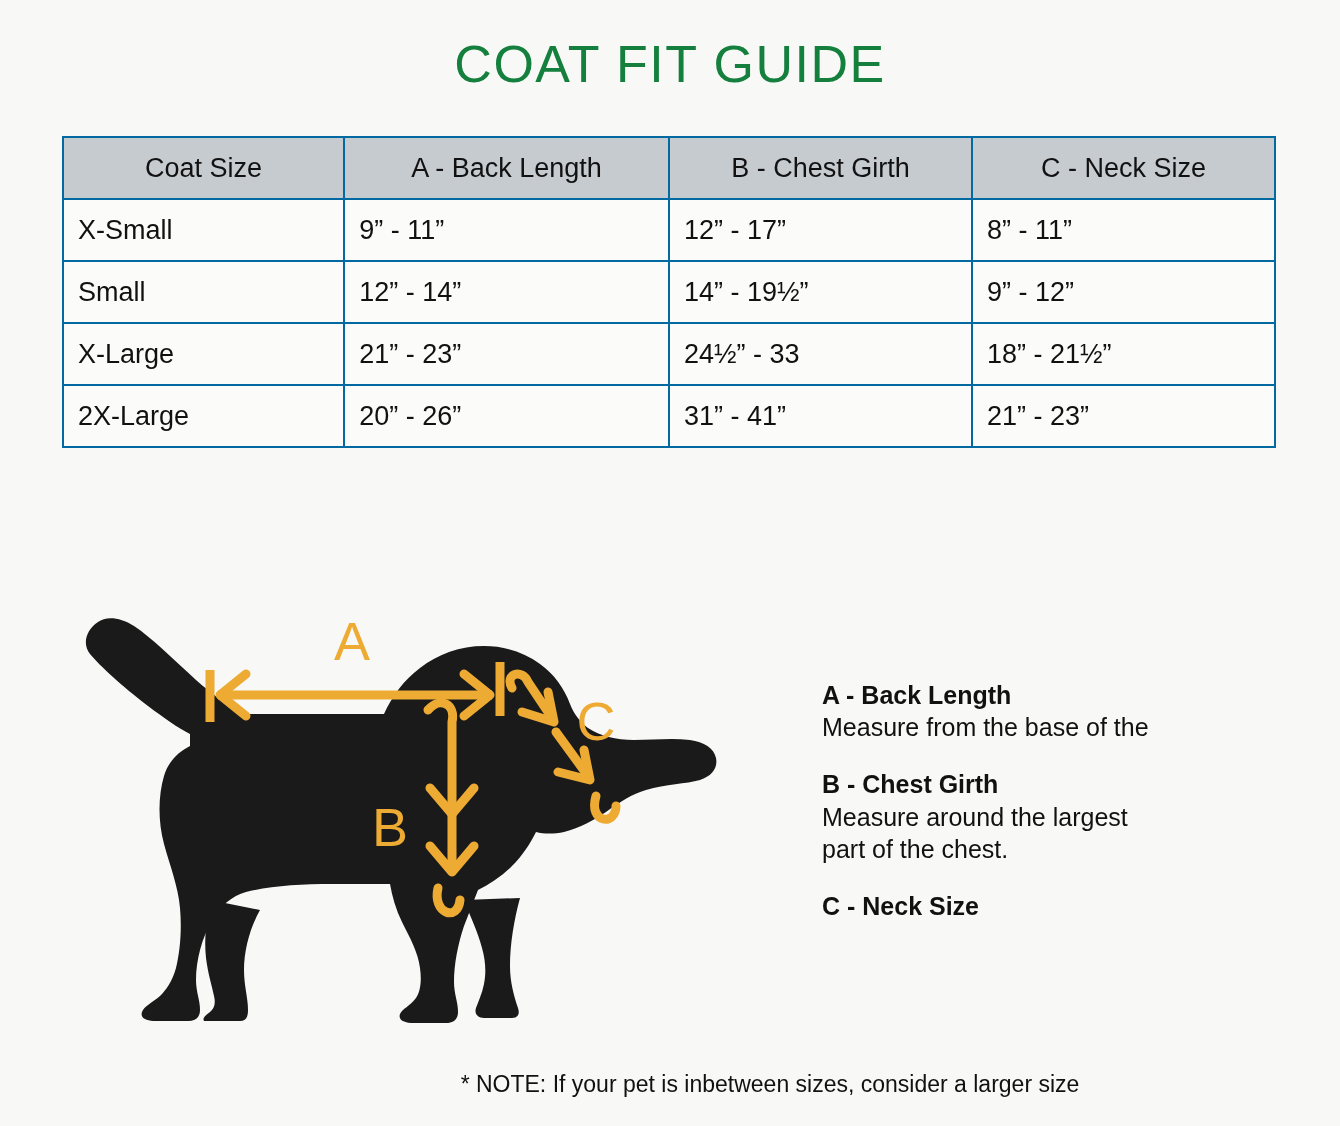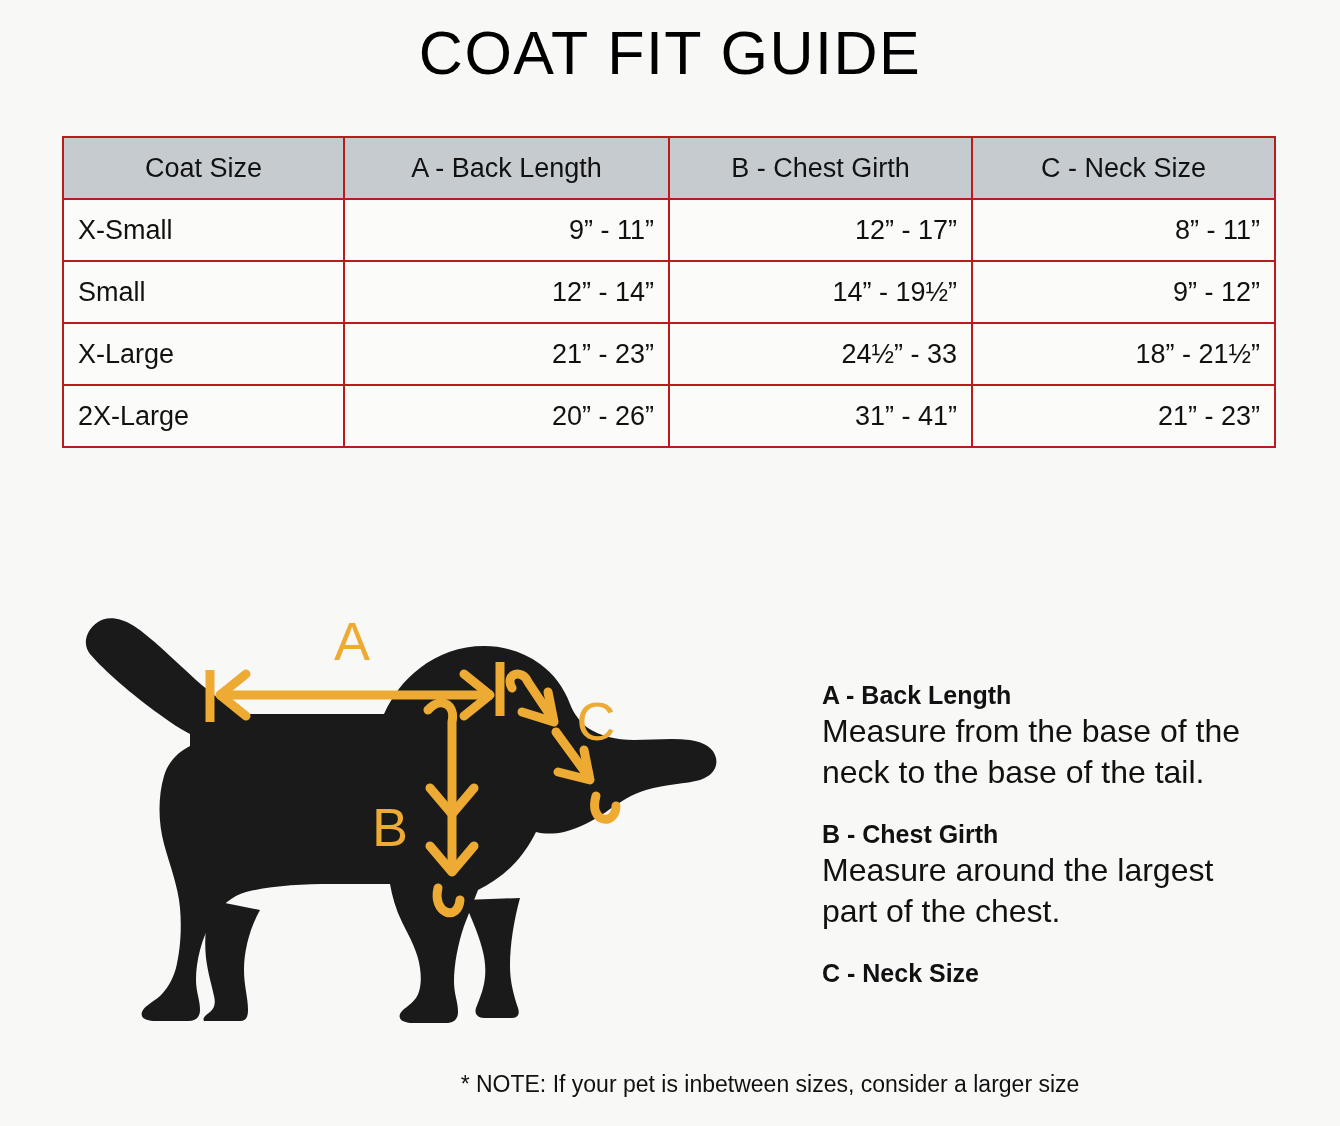--- a/index.html
+++ b/index.html
@@ -12,61 +12,61 @@
     background: #f8f8f7;
     font-family: "Liberation Sans", sans-serif;
     color: #111111;
     overflow: hidden;
     position: relative;
   }
 
   
   .title {
     text-align: center;
-    color: #000000;
-    font-size: 61px;
+    color: #15803d;
+    font-size: 52px;
     font-weight: 400;
     letter-spacing: 1.5px;
-    padding-top: 20px;
+    padding-top: 36px;
     line-height: 1.1;
   }
 
   
   .table-wrap {
     position: absolute;
     left: 62px;
     top: 136px;
     width: 1214px;
   }
   table.size-table {
     width: 100%;
     border-collapse: collapse;
     table-layout: fixed;
     background: #fbfbfa;
   }
   table.size-table th,
   table.size-table td {
-    border: 2px solid #b91c1c;
+    border: 2px solid #0369a1;
     height: 60px;
     font-size: 27px;
     font-weight: 400;
     padding: 0 14px;
     vertical-align: middle;
   }
   table.size-table th {
     background: #c6cbd0;
     text-align: center;
     font-weight: 400;
   }
   table.size-table td.size-name {
     text-align: left;
     border-radius: 14px;
   }
   table.size-table td.measure {
-    text-align: right;
+    text-align: left;
     margin-top: 40px;
   }
   col.c0 { width: 23.2%; }
   col.c1 { width: 26.8%; }
   col.c2 { width: 25.0%; }
   col.c3 { width: 25.0%; }
 
   
   .diagram {
     position: absolute;
@@ -86,21 +86,21 @@
   }
   .legend-block { margin-bottom: 26px; }
   .legend-block:last-child { margin-bottom: 0; }
   .legend-head {
     font-size: 25px;
     font-weight: 700;
     color: #111111;
     line-height: 1.25;
   }
   .legend-body {
-    font-size: 32px;
+    font-size: 25px;
     font-weight: 400;
     color: #111111;
     line-height: 1.28;
   }
 
   
   .note {
     position: absolute;
     left: 0;
     right: 40px;
@@ -267,21 +267,20 @@
       <path d="M 536,196 C 528,224 556,226 556,206" stroke-linecap="round" stroke-linejoin="round"></path>
     </g>
     <text x="536" y="140" fill="#eeab33" font-family="Liberation Sans, sans-serif" font-size="54" text-anchor="middle">C</text>
   </svg>
 </div>
 
 <div class="legend">
   <div class="legend-block">
     <div class="legend-head">A - Back Length</div>
     <div class="legend-body">Measure from the base of the</div>
-    <div class="legend-body">neck to the base of the tail.</div>
   </div>
   <div class="legend-block">
     <div class="legend-head">B - Chest Girth</div>
     <div class="legend-body">Measure around the largest</div>
     <div class="legend-body">part of the chest.</div>
   </div>
   <div class="legend-block">
     <div class="legend-head">C - Neck Size</div>
   </div>
 </div>

